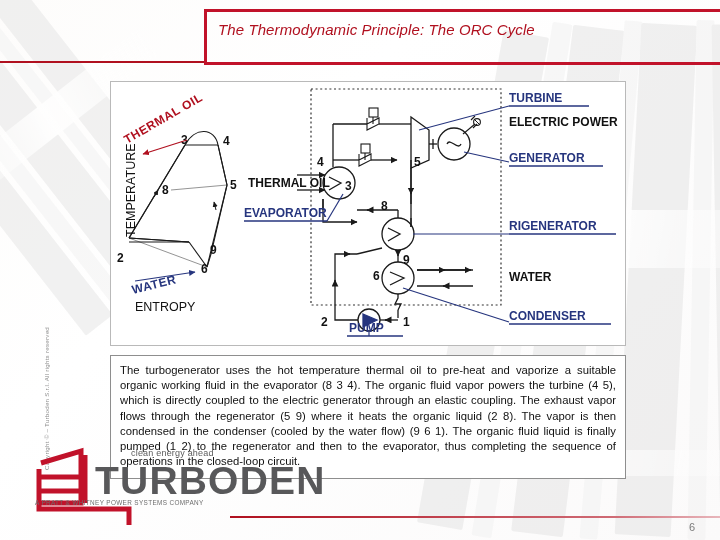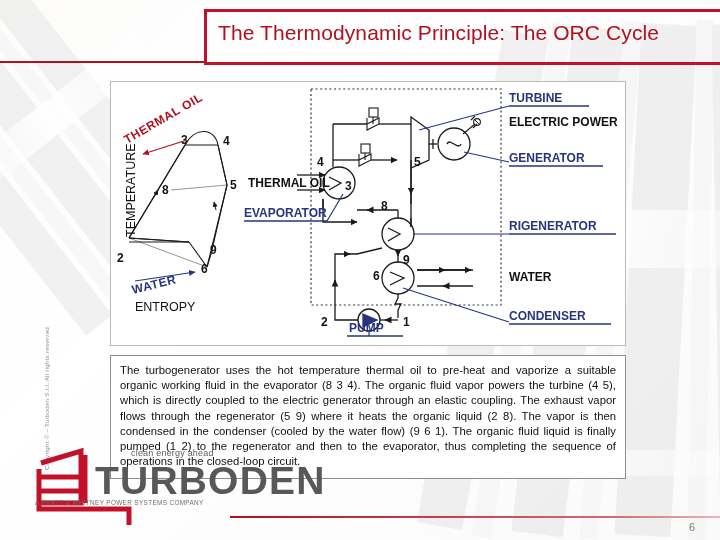--- a/index.html
+++ b/index.html
@@ -26,22 +26,23 @@
   
   .hdr-rule{position:absolute;left:0;top:61px;height:2px;width:205px;background:#b0101f;}
   .title-box{
     position:absolute;left:204px;top:9px;width:520px;height:56px;
     border:3px solid #c1122a;border-right:none;
     background:transparent;
     box-sizing:border-box;
   }
   .title-text{
     position:absolute;left:218px;top:21px;width:500px;
-    color:#b0101f;font-size:21px;letter-spacing:.1px;
+    color:#b0101f;font-size:15px;letter-spacing:.1px;
     white-space:nowrap;
+    font-style:italic;
   }
 
   
   .diagram-box{
     position:absolute;left:110px;top:81px;width:516px;height:265px;
     background:#ffffff;border:1px solid #b9b9b9;box-sizing:border-box;
   }
   .diagram-box svg{display:block;}
 
   

